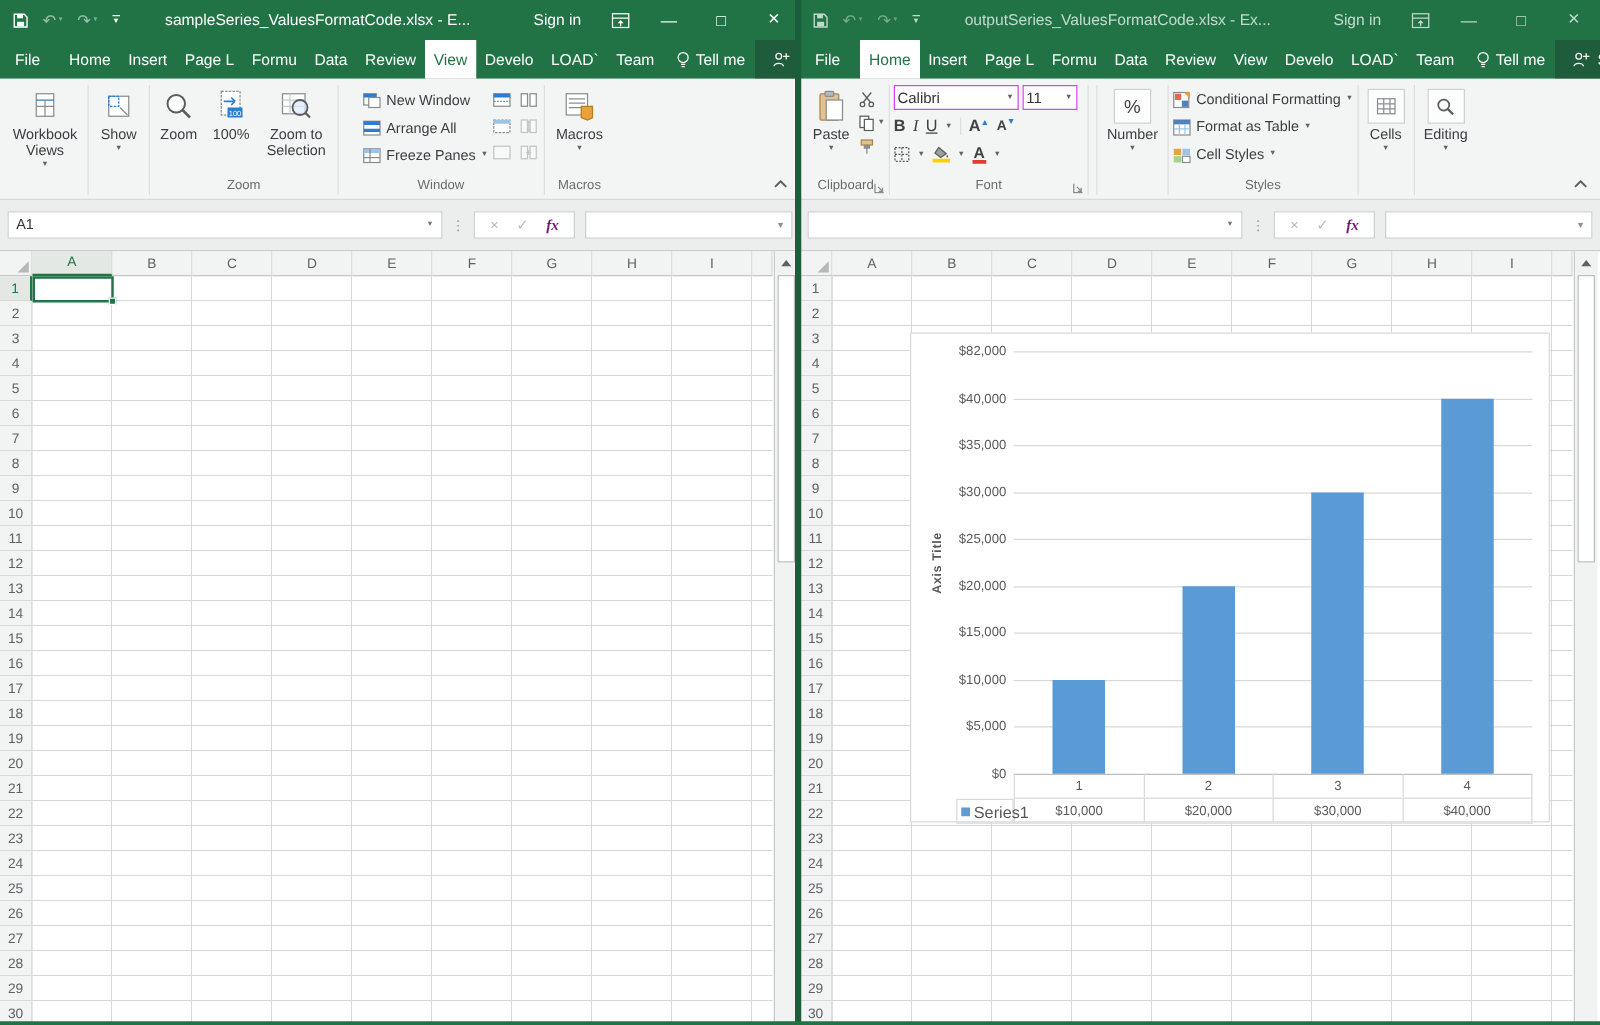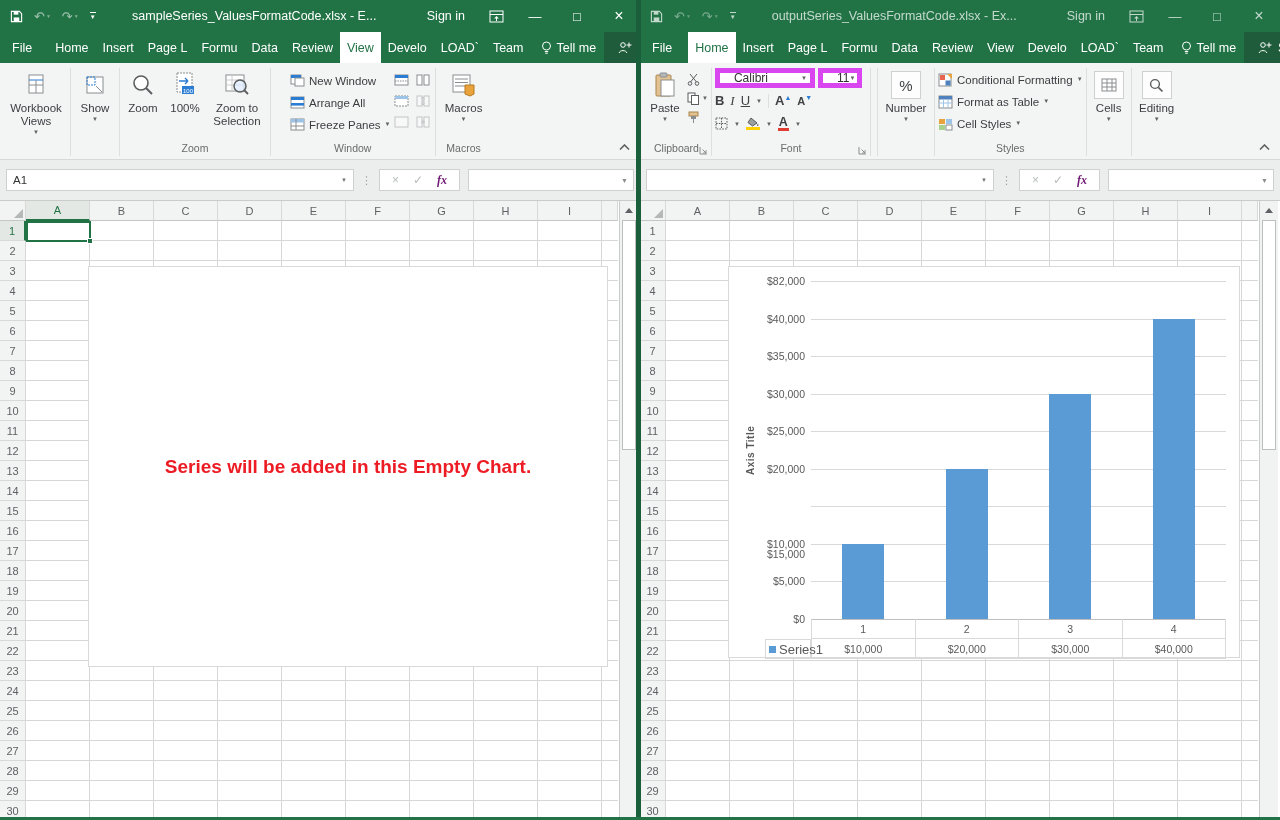--- a/index.html
+++ b/index.html
@@ -58,22 +58,22 @@
   .dd{font-size:6px;color:#606365;margin-top:2px;line-height:5px;}
   .smallrow{display:flex;align-items:center;gap:4px;height:19px;font-size:11.5px;color:#3b3e40;white-space:nowrap;margin-left:16px;}
   .launcher{position:absolute;right:0;bottom:2px;}
   .chev{position:absolute;right:10px;bottom:8px;}
   .iconbox{width:30px;height:28px;border:1px solid #cfd1d1;background:#fdfdfd;
     display:flex;align-items:center;justify-content:center;}
   .minicol{display:flex;flex-direction:column;justify-content:flex-start;gap:3px;padding-top:5px;}
   .minibtn{height:16px;display:flex;align-items:center;gap:2px;}
   .icongrid{display:grid;grid-template-columns:18px 18px;grid-auto-rows:18px;gap:3px;padding-top:5px;}
   .igcell{display:flex;align-items:center;justify-content:center;}
-  .combo{height:20px;background:#fff;border:5px solid #d946ef;display:flex;align-items:center;
-    font-size:12px;color:#333;padding:0 3px 0 14px;}
+  .combo{height:20px;background:#fff;border:1px solid #d946ef;display:flex;align-items:center;
+    font-size:12px;color:#333;padding:0 3px 0 2px;}
   .combo .dd{margin:0 0 0 auto;}
   .fontrow{display:flex;align-items:center;gap:6px;height:21px;font-size:13px;color:#3f4244;}
   .glyph-b{font-weight:bold;} .glyph-i{font-style:italic;font-family:"Liberation Serif",serif;}
   .glyph-u{text-decoration:underline;}
   .acolor{font-weight:bold;font-size:12.5px;line-height:11px;display:inline-block;border-bottom:3px solid #e03c31;padding:0 1px;}
   .afill{display:inline-block;border-bottom:3px solid #ffd100;padding:0 1px;line-height:11px;}
   .styleitem{display:flex;align-items:center;gap:4px;height:21px;font-size:11.5px;color:#3b3e40;white-space:nowrap;}
 
   
   .fbar{position:absolute;left:0;top:160px;width:100%;height:41px;background:var(--fbar-bg);
@@ -452,23 +452,20 @@
         <div class="rh">27</div>
         <div class="rh">28</div>
         <div class="rh">29</div>
         <div class="rh">30</div>
       </div>
     <div class="cells"></div>
     <div class="selbox">
         <span class="handle"></span>
       </div>
 
-    <div class="chartobj chart-empty">
-      <div class="chart-note" id="note-L" style="color: rgb(237, 28, 36);">Series will be added in this Empty Chart.</div>
-    </div>
 
     <div class="vscroll">
       <div class="vs-up">
           <span class="up"></span>
         </div>
       <div class="vs-thumb"></div>
     </div>
   </section>
 
   <section class="window" id="win-right">
@@ -816,21 +813,21 @@
         <div class="ytick" style="left: 28px; top: 44.5556px;">$40,000</div>
         <div class="gl" style="left: 82px; top: 89.1111px; width: 415px;"></div>
         <div class="ytick" style="left: 28px; top: 82.1111px;">$35,000</div>
         <div class="gl" style="left: 82px; top: 126.667px; width: 415px;"></div>
         <div class="ytick" style="left: 28px; top: 119.667px;">$30,000</div>
         <div class="gl" style="left: 82px; top: 164.222px; width: 415px;"></div>
         <div class="ytick" style="left: 28px; top: 157.222px;">$25,000</div>
         <div class="gl" style="left: 82px; top: 201.778px; width: 415px;"></div>
         <div class="ytick" style="left: 28px; top: 194.778px;">$20,000</div>
         <div class="gl" style="left: 82px; top: 239.333px; width: 415px;"></div>
-        <div class="ytick" style="left: 28px; top: 232.333px; margin-top: 48px;">$15,000</div>
+        <div class="ytick" style="left: 28px; top: 232.333px;">$15,000</div>
         <div class="gl" style="left: 82px; top: 276.889px; width: 415px;"></div>
         <div class="ytick" style="left: 28px; top: 269.889px;">$10,000</div>
         <div class="gl" style="left: 82px; top: 314.444px; width: 415px;"></div>
         <div class="ytick" style="left: 28px; top: 307.444px;">$5,000</div>
         <div class="gl axis" style="left: 82px; top: 352px; width: 415px;"></div>
         <div class="ytick" style="left: 28px; top: 345px;">$0</div>
         <div class="axis-title" style="left: 16px; top: 14px; height: 338px;">Axis Title</div>
         <div class="bar" style="left: 112.875px; top: 276.889px; width: 42px; height: 75.1111px; background: rgb(91, 155, 213);"></div>
         <div class="bar" style="left: 216.625px; top: 201.778px; width: 42px; height: 150.222px; background: rgb(91, 155, 213);"></div>
         <div class="bar" style="left: 320.375px; top: 126.667px; width: 42px; height: 225.333px; background: rgb(91, 155, 213);"></div>

